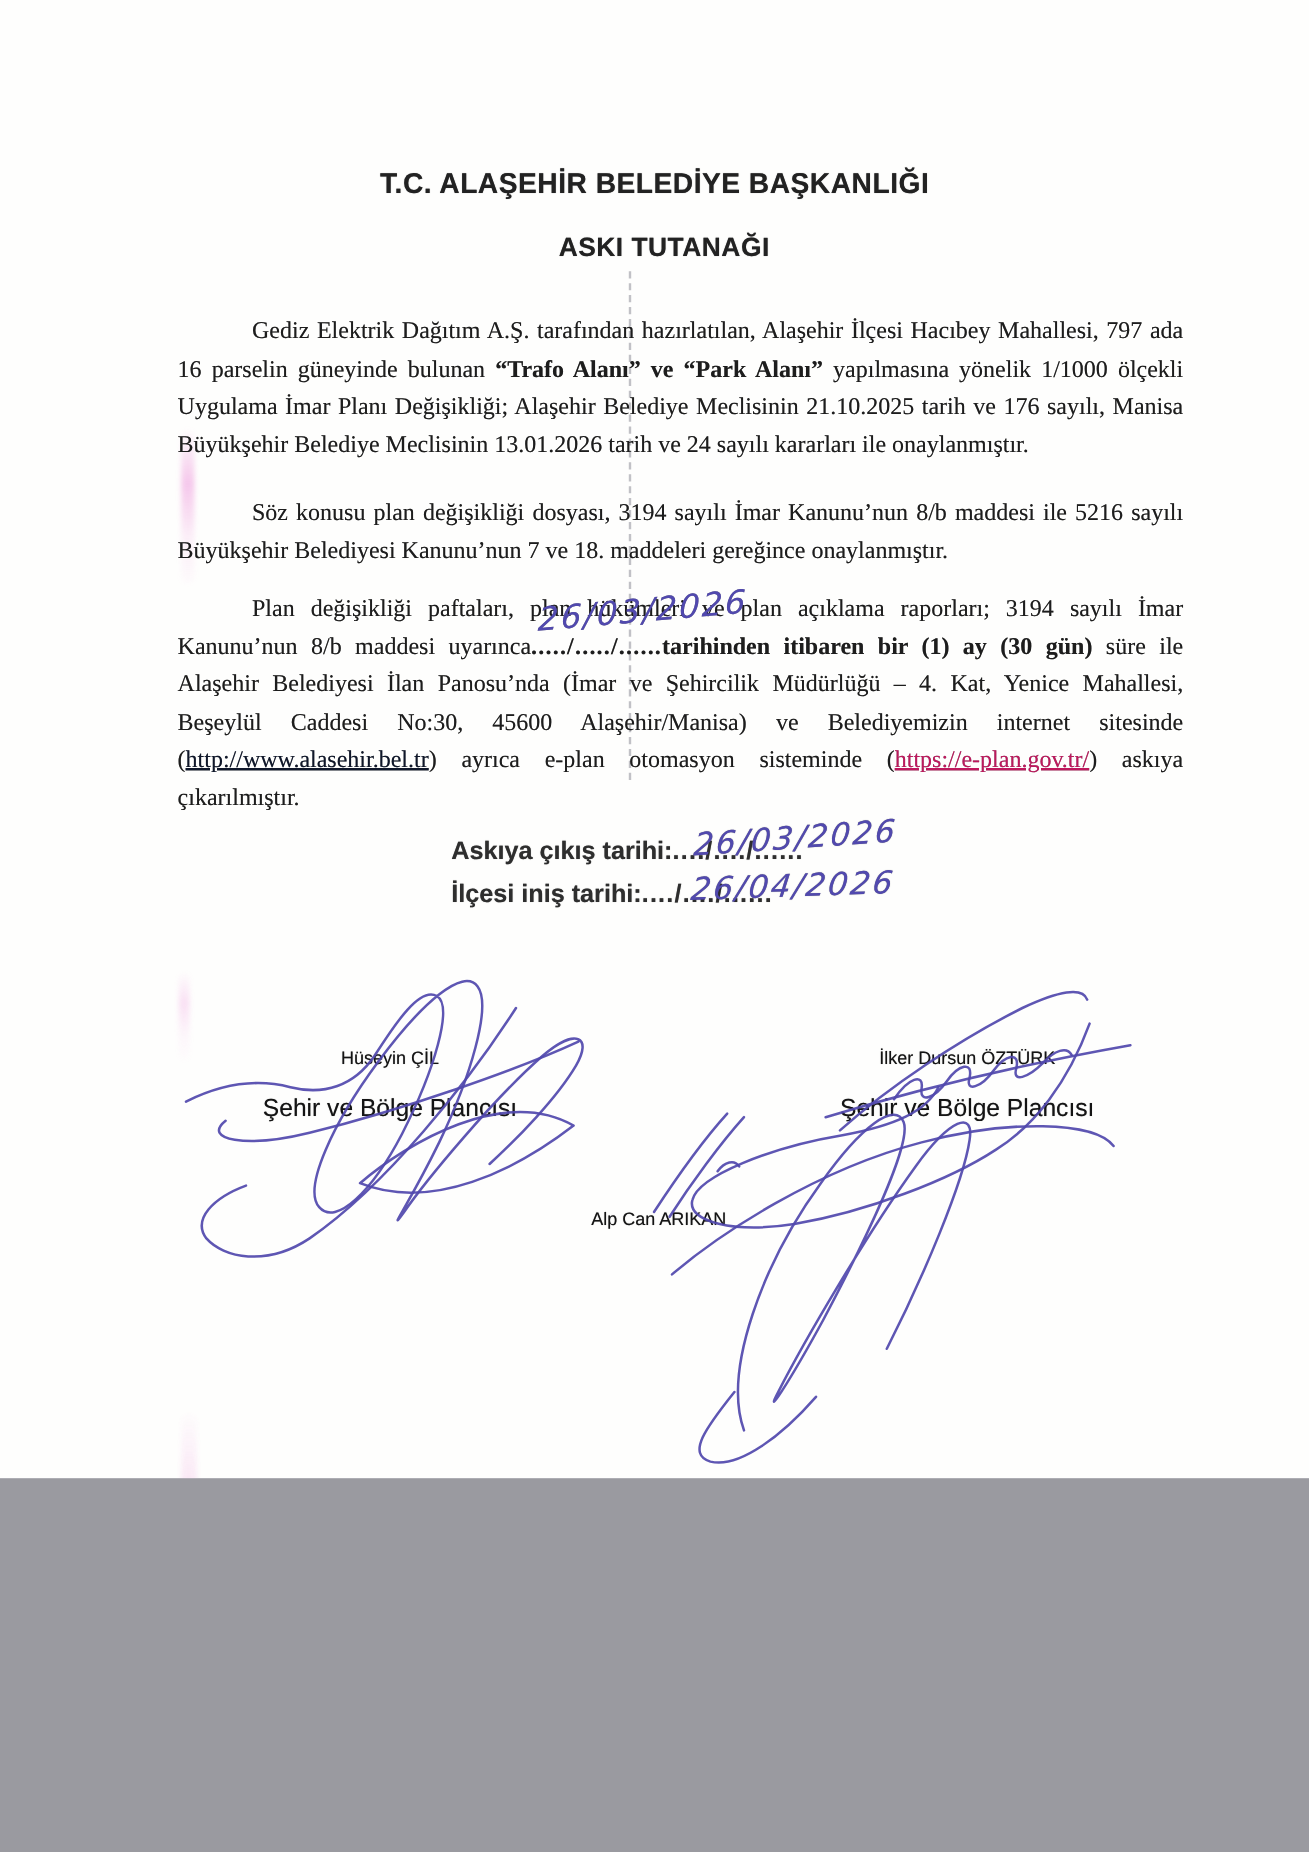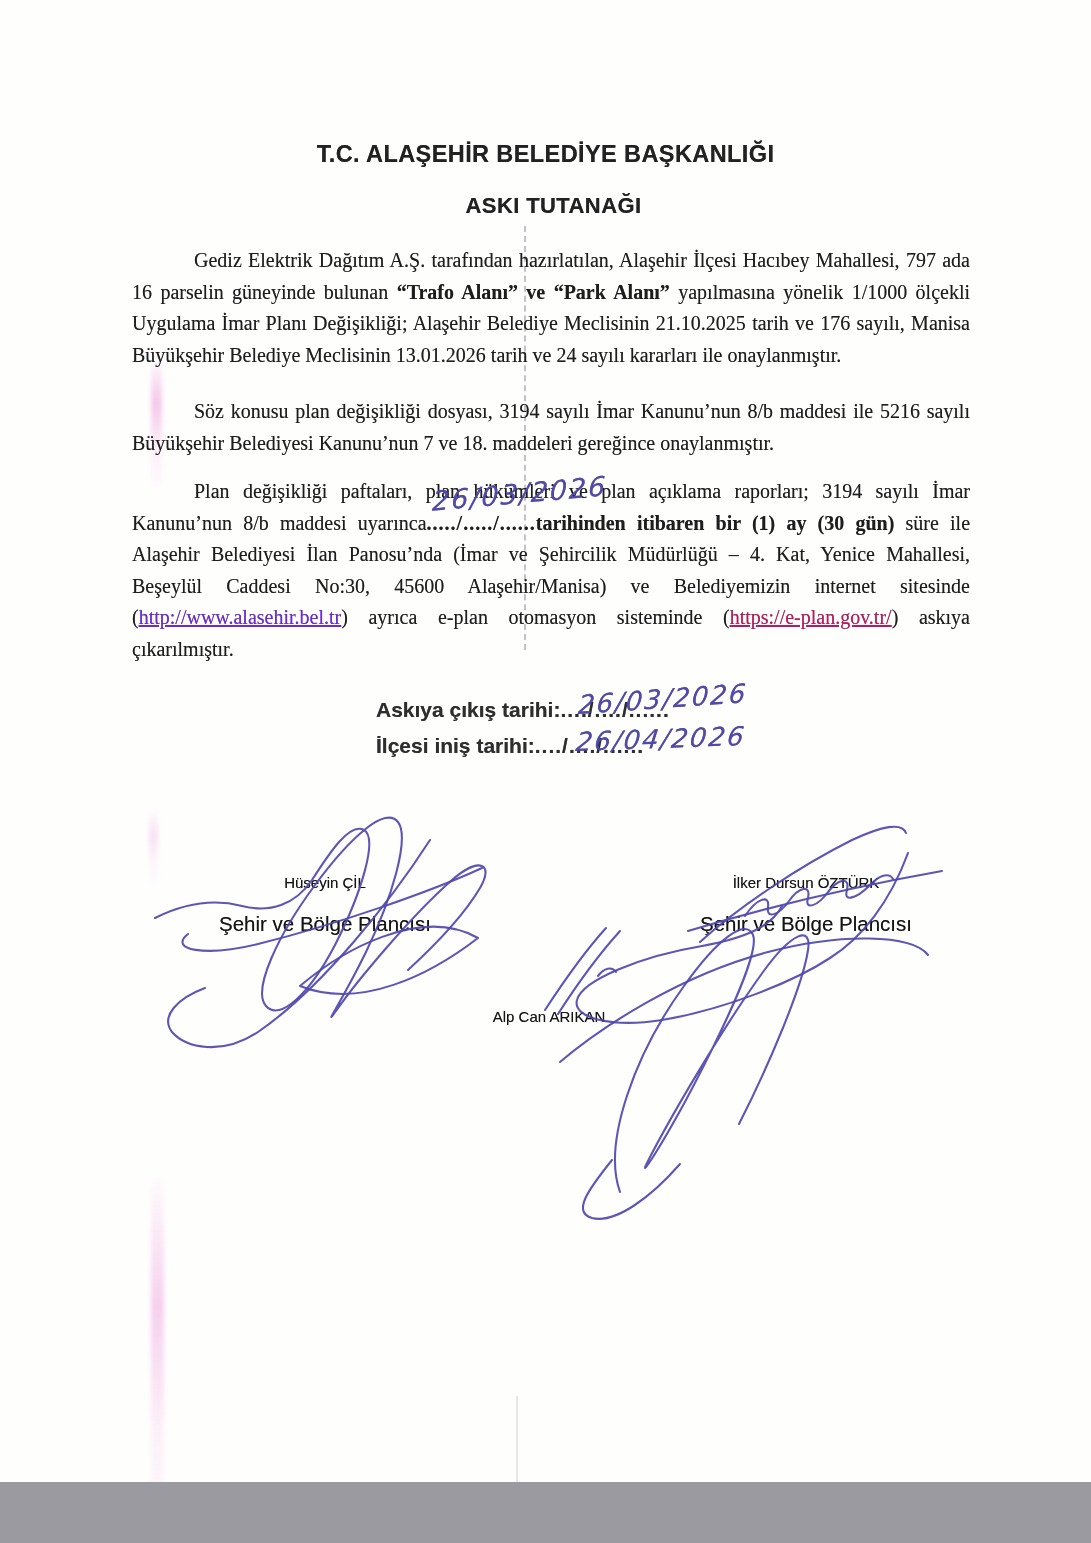--- a/index.html
+++ b/index.html
@@ -1,17 +1,17 @@
 <!DOCTYPE html>
 <html><head>
 <meta charset="utf-8">
 <style>
   html,body { margin:0; padding:0; background:#9a9aa0; }
   .page {
-    position:relative; width:1091px; height:1482px; margin:0 auto;
+    position:relative; width:1091px; height:1232px; margin:0 auto;
     background:#fefefd; overflow:hidden;
     font-family:"Liberation Serif","DejaVu Serif",serif;
     color:#1d1d1d;
   }
   
   .fold { position:absolute; width:0; }
   .fold-mid { left:524px; top:226px; height:424px; border-left:2px dashed rgba(95,95,108,0.38); }
   .fold-bottom { left:516px; top:1396px; height:147px; border-left:2px solid rgba(140,140,152,0.20); }
   .smudge { position:absolute; filter:blur(2px); border-radius:8px;
     background:linear-gradient(180deg, rgba(236,130,214,0.02), rgba(233,120,210,0.40) 35%, rgba(236,130,214,0.12) 70%, rgba(236,130,214,0.03)); }
@@ -24,30 +24,30 @@
     position:absolute; left:0; right:0; text-align:center; margin:0;
     font-family:"Liberation Sans","DejaVu Sans",sans-serif; font-weight:700; color:#222;
     text-shadow:0 0 0.6px rgba(20,20,20,0.65); letter-spacing:0.4px;
   }
   .title { top:140px; font-size:24px; transform:scaleX(0.98); }
   .subtitle { top:193px; font-size:22px;margin-left:16px; }
 
   
   .bodytext { position:absolute; left:132px; top:0; width:838px; }
   .para {
-    position:absolute; left:0; width:838px; margin:0;
+    position:absolute; left:0; width:838px; margin:16px;
     font-size:20px; line-height:31.5px; text-align:justify; text-indent:62px;
     text-shadow:0 0 0.5px rgba(25,25,25,0.5);
   }
   .para-1 { top:245px; }
   .para-2 { top:396px; }
   .para-3 { top:476px; }
   .para b { font-weight:700; }
   .dots { font-weight:700; letter-spacing:1px; }
-  .doclink { color:#6d28d9; text-decoration:underline; cursor:pointer; }
+  .doclink { color:#0f172a; text-decoration:underline; cursor:pointer; }
   .doclink-2 { color:#be185d; }
 
   
   .hand {
     font-family:"DejaVu Sans",sans-serif; font-style:italic; font-weight:400;
     color:#5149ae; letter-spacing:2px; white-space:nowrap;
   }
   .hand-inline { position:absolute; left:300px; top:2px; font-size:27px; transform:rotate(-5deg) skewX(-8deg); text-indent:0; }
 
   

